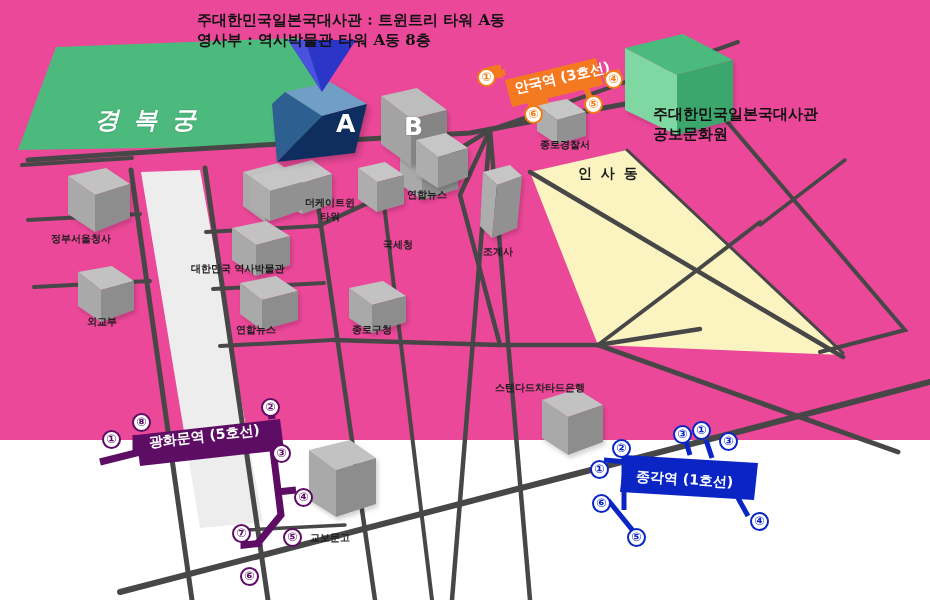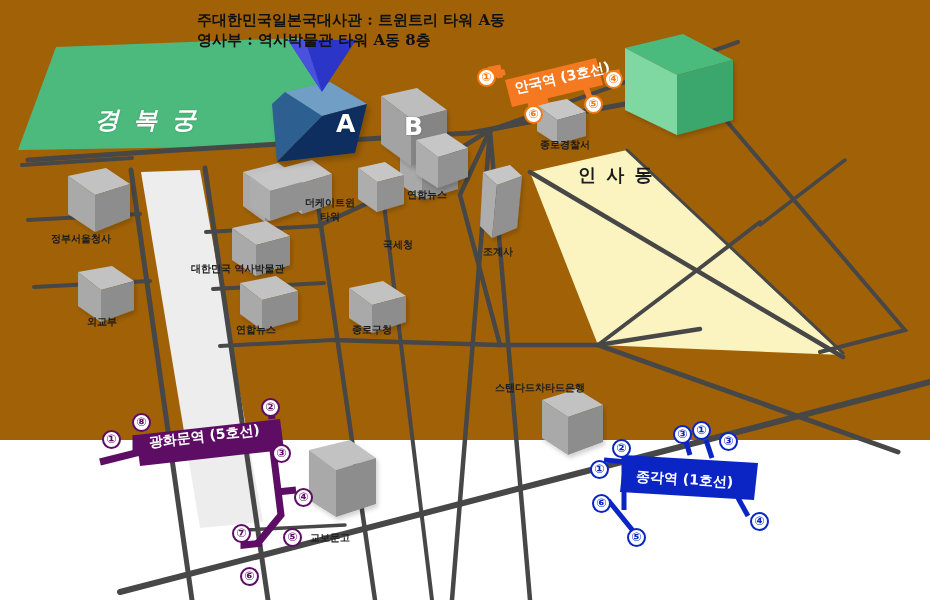--- a/index.html
+++ b/index.html
@@ -1,18 +1,18 @@
 <!DOCTYPE html>
 <html><head>
 <meta charset="utf-8">
 <style>
   html,body{margin:0;padding:0;background:#ffffff;}
   body{width:930px;height:600px;overflow:hidden;
        font-family:"DejaVu Sans","Liberation Sans",sans-serif;}
-  #map-root{position:relative;width:930px;height:440px;background:#a16207;}
+  #map-root{position:relative;width:930px;height:440px;background:#ec4899;}
   #map-svg{position:absolute;left:0;top:0;width:930px;height:600px;}
   .lbl{position:absolute;white-space:nowrap;font-weight:700;color:#1a1a1a;
        letter-spacing:-0.3px;line-height:1.15;}
   .lbl-xl{font-size:24px;letter-spacing:3px;font-style:italic;}
   .hdr{position:absolute;font-size:15px;font-weight:700;color:#111;
        line-height:1.35;white-space:nowrap;}
   .hdr-serif{font-family:"DejaVu Serif","Liberation Serif",serif;}
   .white-lbl{color:#fff;text-shadow:0 0 2px rgba(0,0,0,.25);}
   .stn-txt{position:absolute;color:#fff;font-weight:700;white-space:nowrap;
            font-size:14px;letter-spacing:0px;transform-origin:left center;}
@@ -251,23 +251,27 @@
       <path d="M608,500 L634,532" stroke="#0a25c4" stroke-width="5" fill="none"></path>
       <path d="M738,498 L748,516" stroke="#0a25c4" stroke-width="5" fill="none"></path>
     </g>
   </svg>
 
   <div class="hdr hdr-serif" style="left:197px;top:10px;">
     <div>주대한민국일본국대사관 : 트윈트리 타워 A동</div>
     <div>영사부 : 역사박물관 타워 A동 8층</div>
   </div>
 
+  <div class="hdr hdr-serif" style="left:653px;top:104px;">
+    <div>주대한민국일본국대사관</div>
+    <div>공보문화원</div>
+  </div>
 
   <div class="lbl lbl-xl white-lbl" style="left:95px;top:107px;">경 복 궁</div>
-  <div class="lbl" style="left:578px;top:165px;font-size:18px;letter-spacing:2px;color:#1a1a1a;">인 사 동</div>
+  <div class="lbl" style="left:578px;top:165px;font-size:14px;letter-spacing:2px;color:#1a1a1a;">인 사 동</div>
 
   <div class="lbl white-lbl" style="left:336px;top:110px;font-size:25px;">A</div>
   <div class="lbl white-lbl" style="left:404px;top:113px;font-size:25px;">B</div>
 
   <div class="bldg-lbl" style="left:51px;top:232px;">정부서울청사</div>
   <div class="bldg-lbl" style="left:87px;top:315px;">외교부</div>
   <div class="bldg-lbl" style="left:191px;top:262px;">대한민국 역사박물관</div>
   <div class="bldg-lbl" style="left:236px;top:323px;">연합뉴스</div>
   <div class="bldg-lbl" style="left:305px;top:196px;white-space:pre;text-align:center;">더케이트윈
 타워</div>

